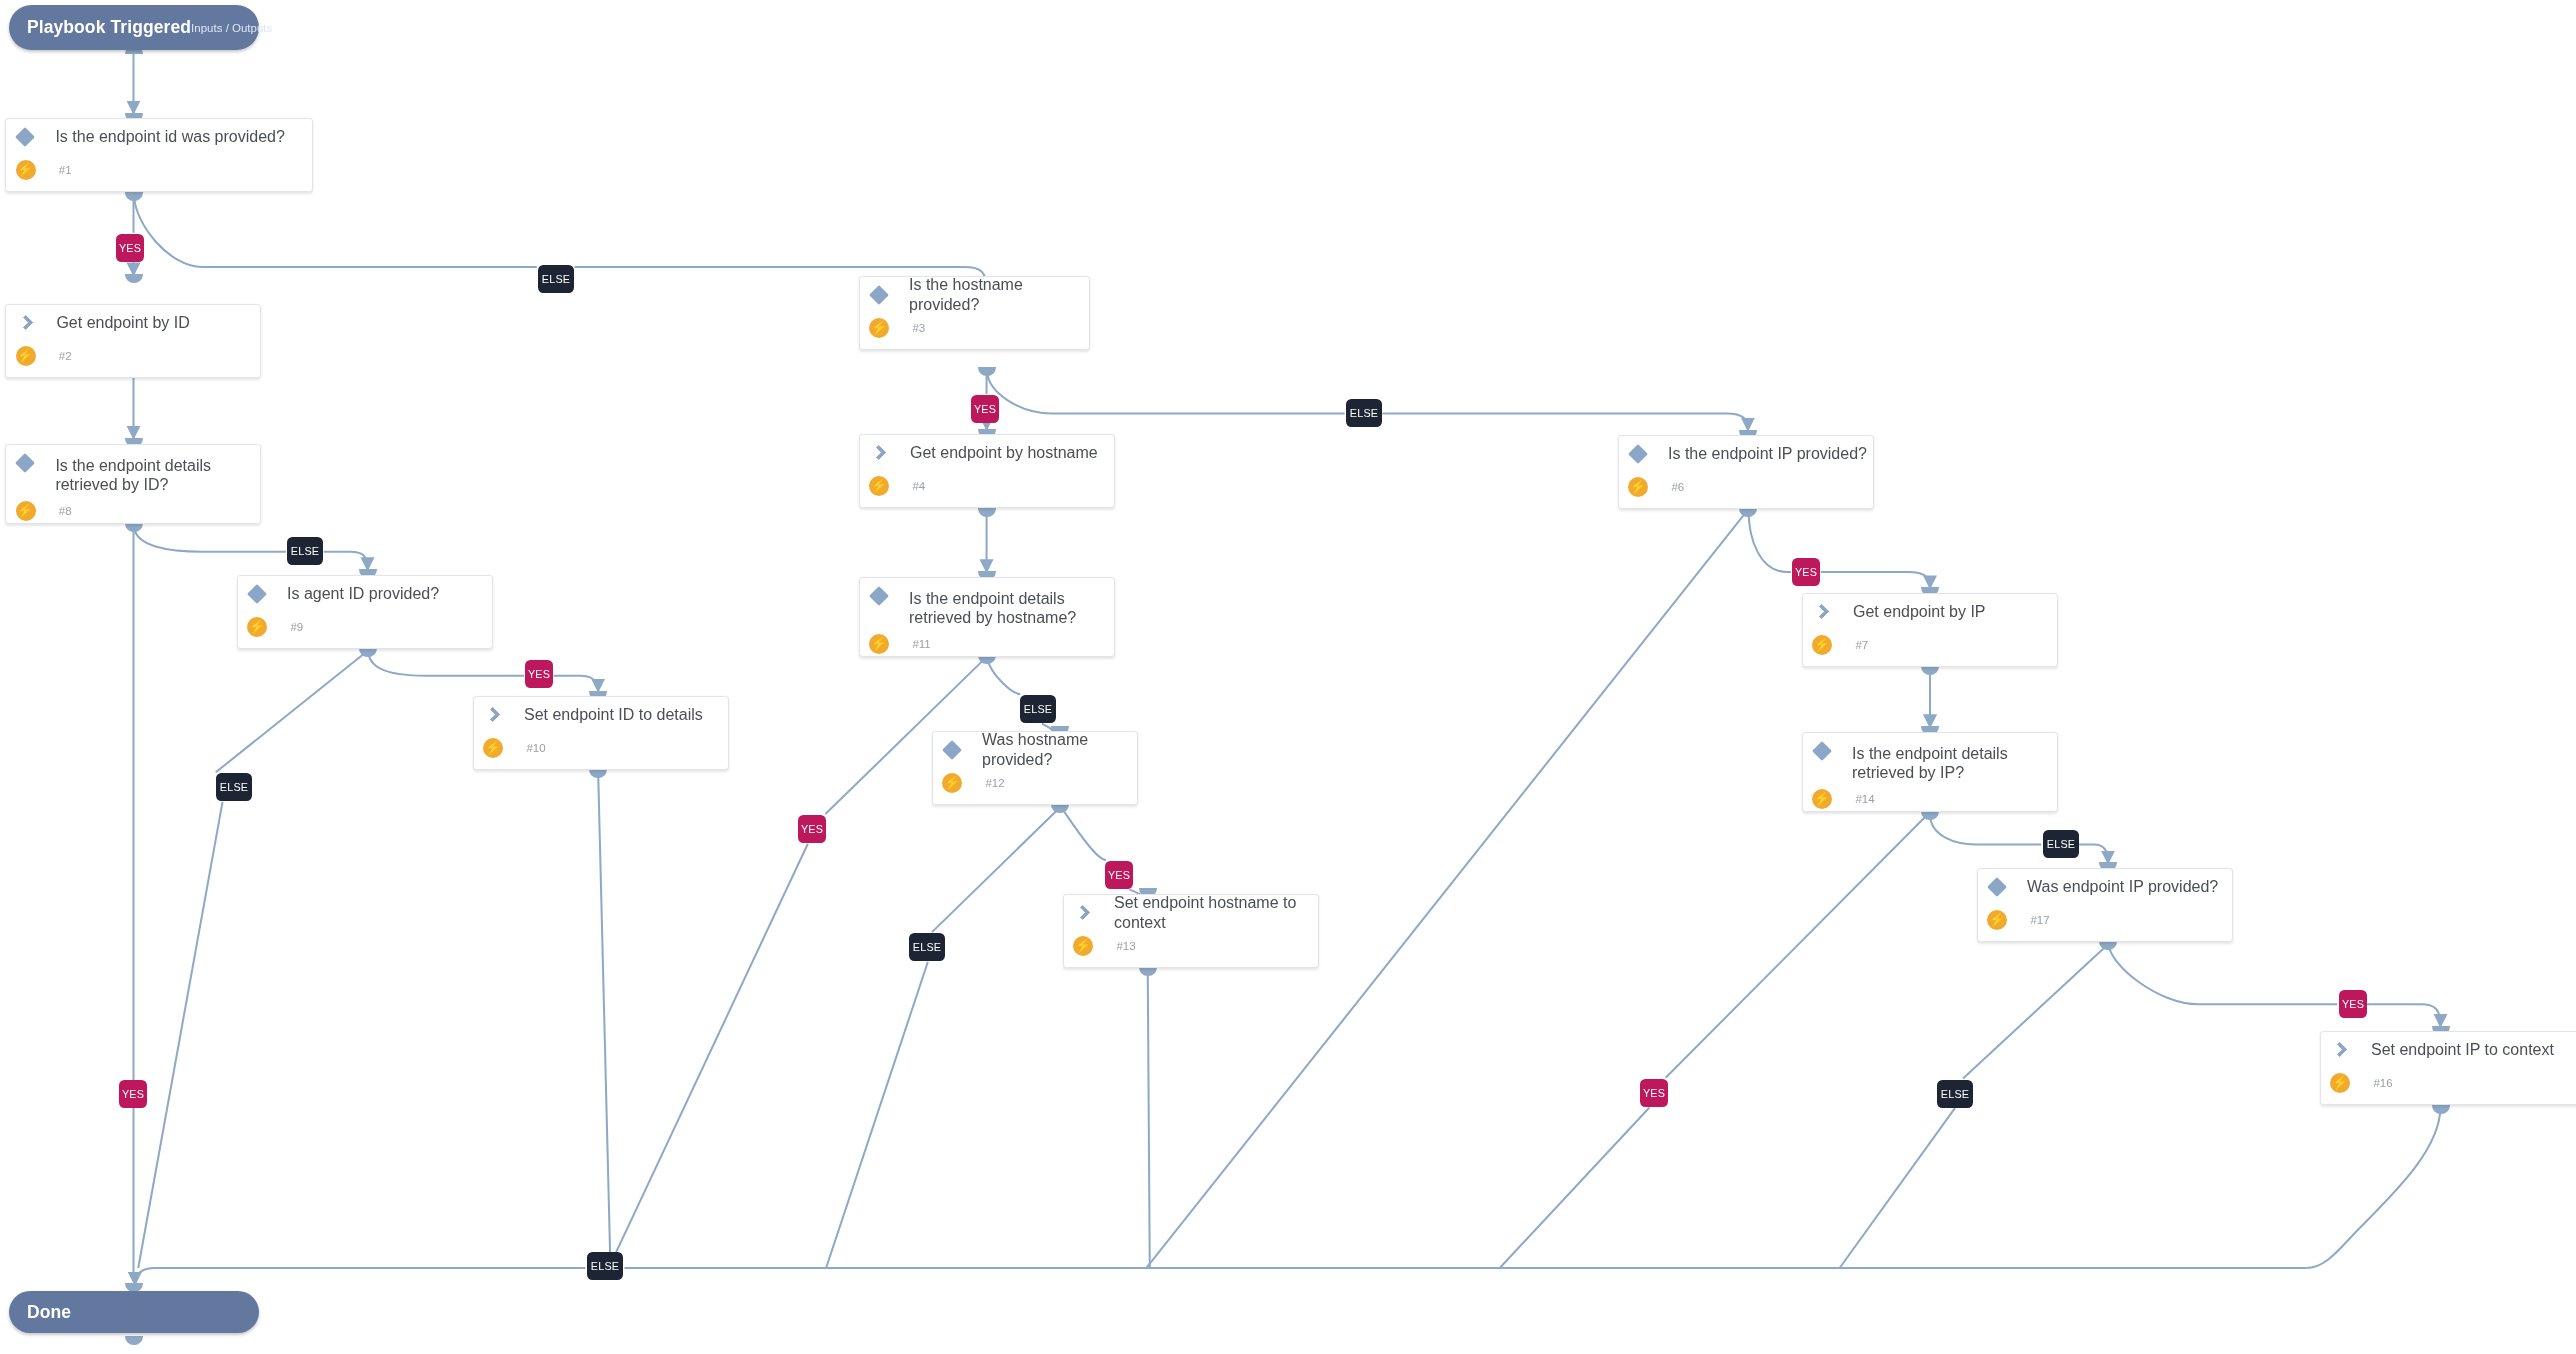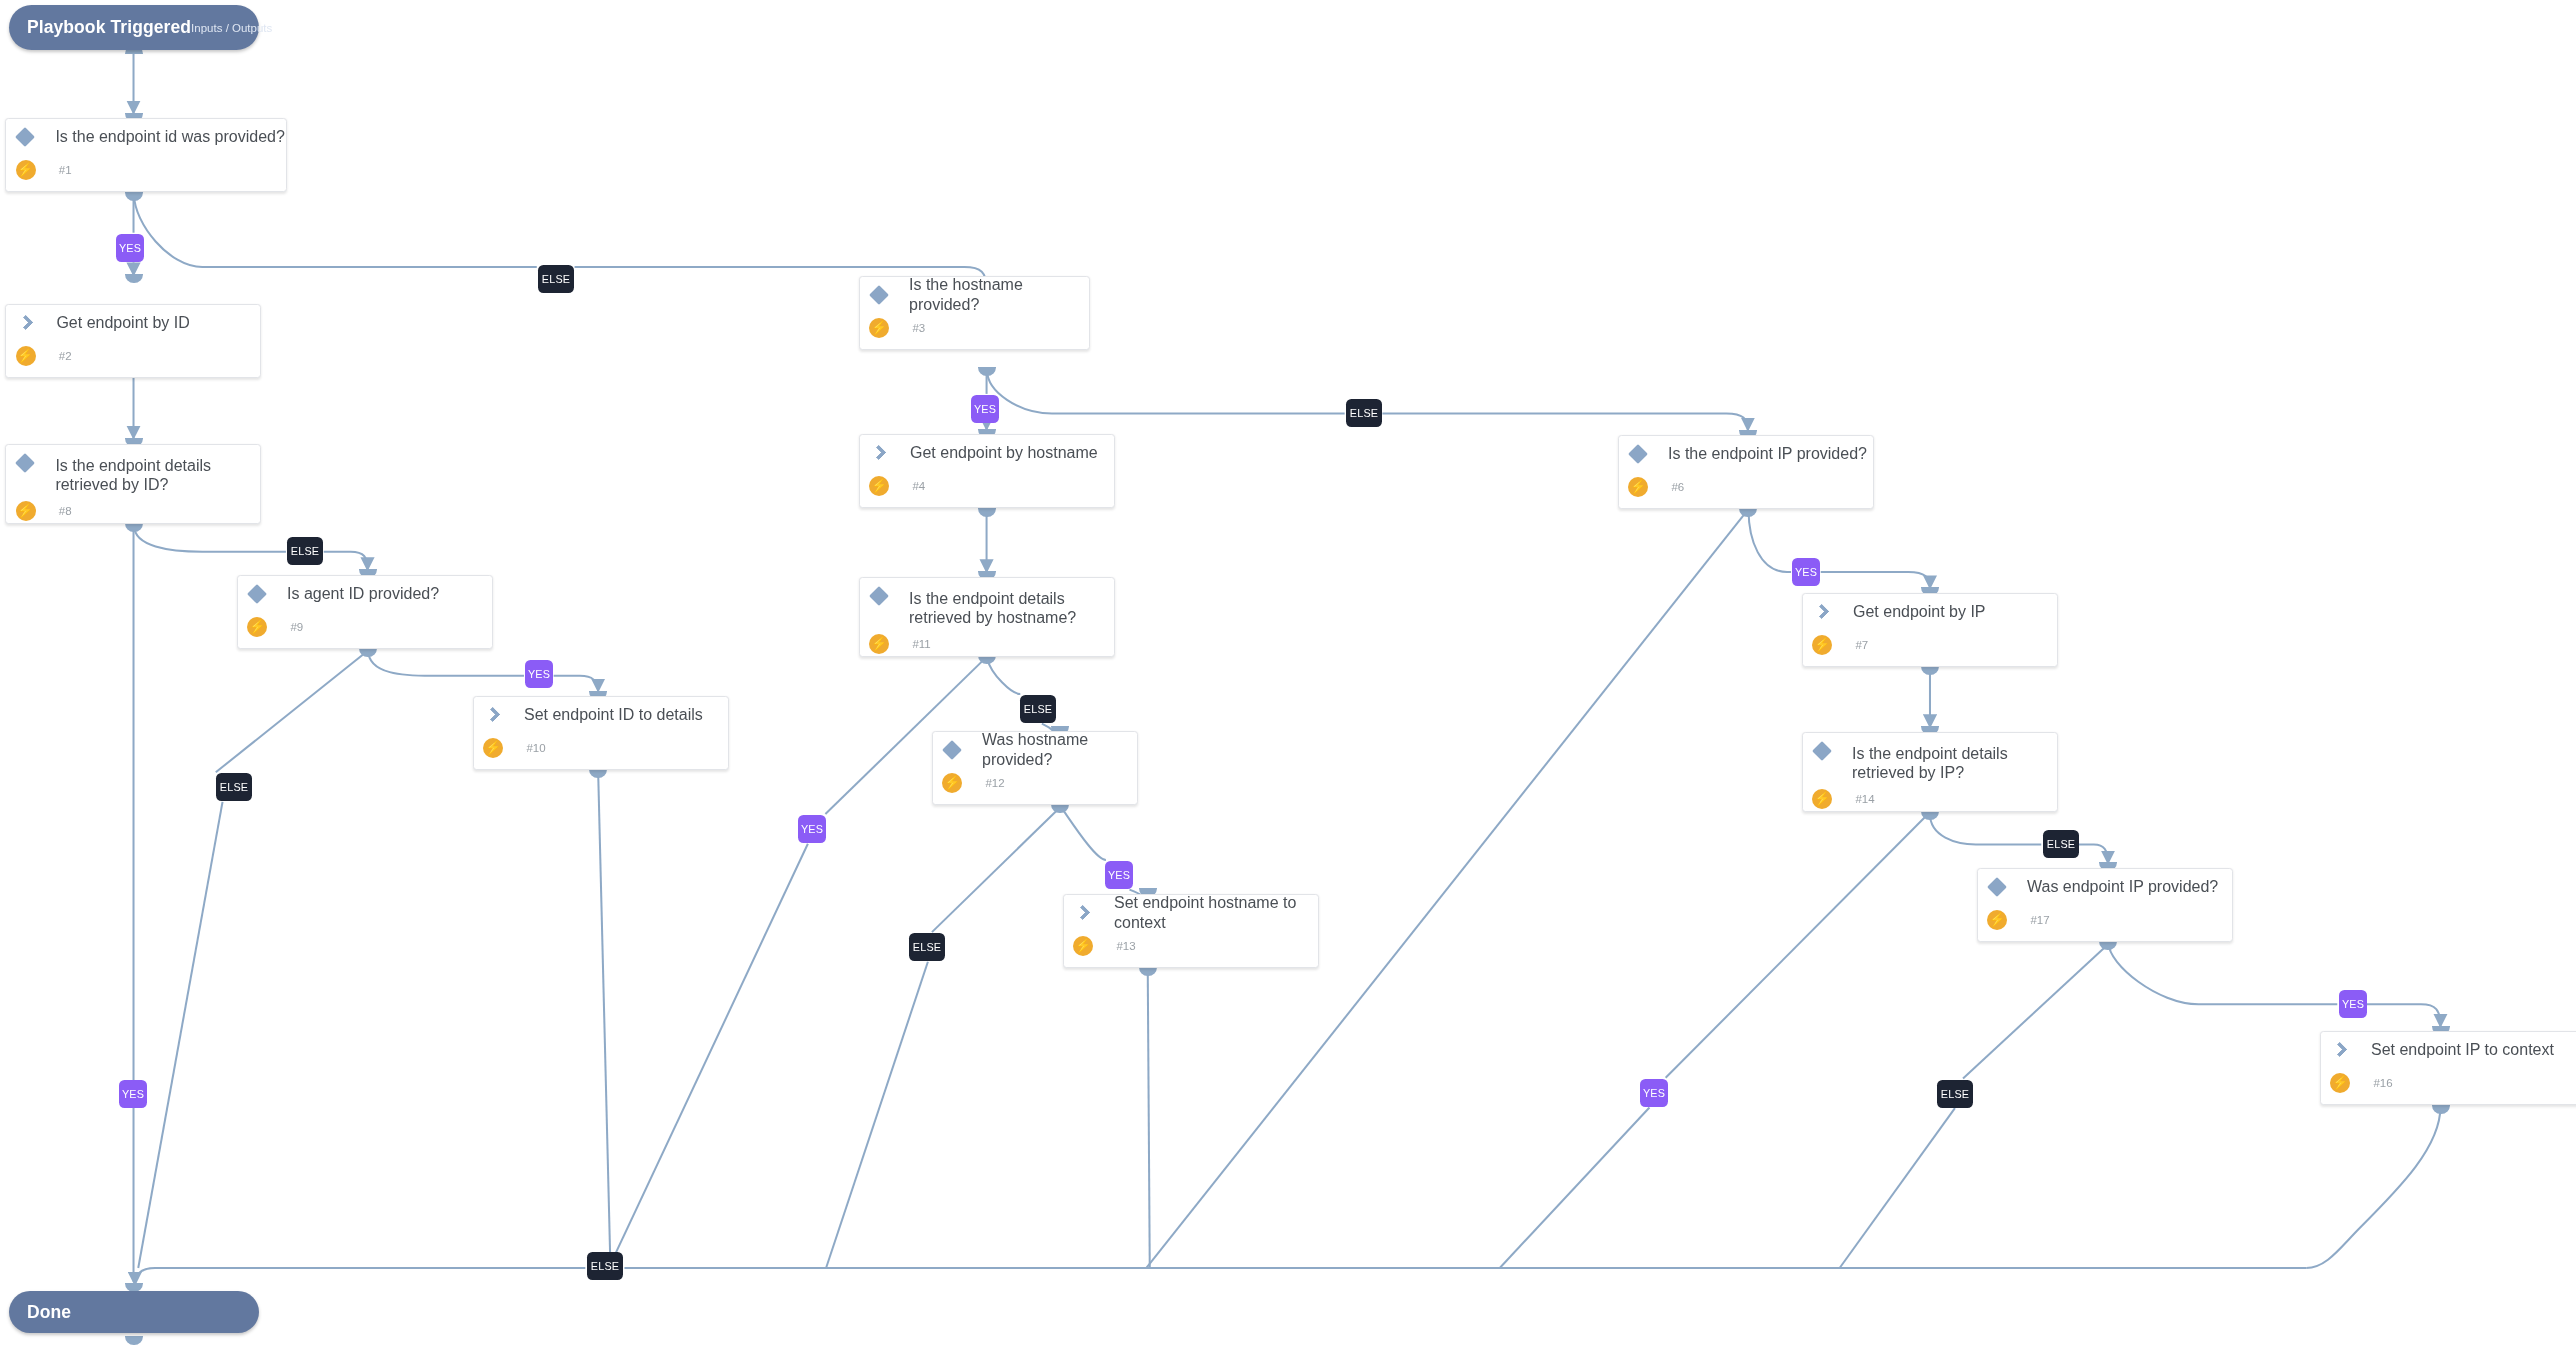--- a/index.html
+++ b/index.html
@@ -144,21 +144,21 @@
     display: flex;
     align-items: center;
     justify-content: center;
     color: #ffffff;
     font-size: 10.8px;
     border-radius: 5.4px;
     z-index: 6;
     letter-spacing: 0.2px;
   }
   .badge-yes {
-    background: #8b5cf6;
+    background: #be185d;
   }
   .badge-else {
     background: #1d2433;
   }
 
   
   .port {
     position: absolute;
     width: 17.5px;
     height: 8.8px;
@@ -286,21 +286,21 @@
   <div class="port out-b" style="left:2432px; top:1105px;"></div>
   <div class="port in" style="left:125px; top:1283px;"></div>
   <div class="port out-b" style="left:125px; top:1336px;"></div>
 
   <div class="pill" style="left:9.4px; top:5.4px; width:250px; height:45px;">
     <span class="pill-title">Playbook Triggered</span>
     <span class="pill-sub">Inputs / Outputs</span>
   </div>
 
   <div id="cards-host">
-      <div class="card" style="left: 5.4px; top: 118px; width: 282px; height: 74px;">
+      <div class="card" style="left: 5.4px; top: 118px; width: 308px; height: 74px;">
         <div class="card-head">
           <span class="glyph-diamond"></span>
           <span class="card-title">Is the endpoint id was provided?</span>
         </div>
         <div class="card-foot">
           <span class="glyph-bolt"></span>
           <span class="card-id">#1</span>
         </div>
       </div>
       <div class="card" style="left: 5.4px; top: 280px; width: 256px; height: 74px; margin-top: 24px;">

